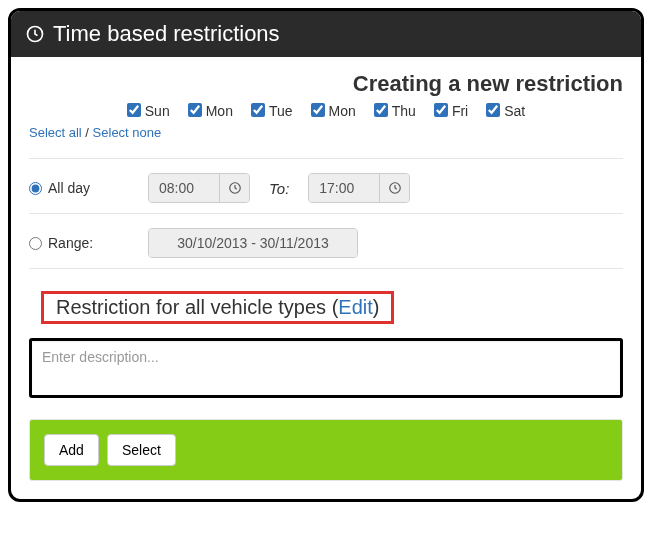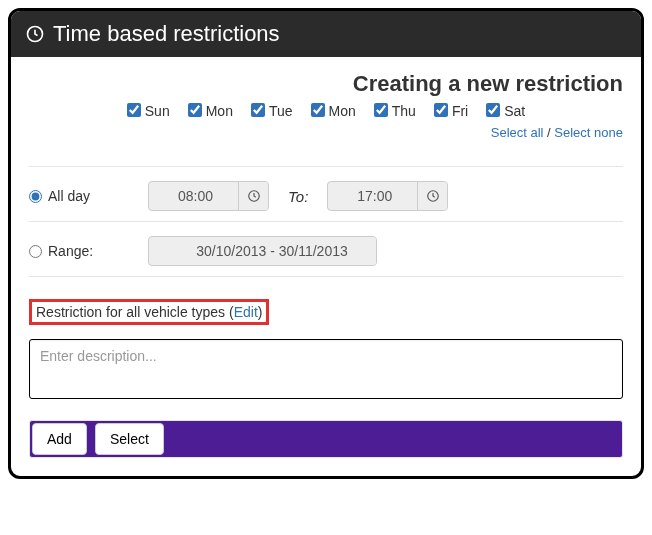--- a/index.html
+++ b/index.html
@@ -44,23 +44,23 @@
     margin-bottom: 6px;
   }
   .day {
     display: flex;
     align-items: flex-start;
     gap: 4px;
     font-size: 14px;
   }
   .day input[type=checkbox] { width: 14px; height: 14px; accent-color: #2f72b9; }
   .select-links {
-    text-align: right;
+    text-align: left;
     font-size: 13px;
-    margin-bottom: 26px;
+    margin-bottom: 18px;
     color: #333;
   }
   .select-links a { color: #2f72b9; text-decoration: none; cursor: pointer; }
   .divider { border: none; border-top: 1px solid #e5e5e5; margin: 8px 0 14px 0; }
   .row {
     display: flex;
     align-items: center;
     gap: 19px;
     margin-bottom: 10px;
   }
@@ -71,21 +71,20 @@
     min-width: 100px;
   }
   .radio-group input[type=radio] { accent-color: #2f72b9; }
   .time-input, .date-input {
     display: inline-flex;
     align-items: stretch;
     border: 1px solid #ccc;
     border-radius: 4px;
     background: #eee;
     overflow: hidden;
-    padding-left: 19px;
   }
   .time-input input, .date-input input {
     border: none;
     background: #eee;
     padding: 6px 10px;
     font-size: 14px;
     width: 70px;
     color: #555;
     outline: none;
   }
@@ -95,43 +94,43 @@
     background: #eee;
     display: flex;
     align-items: center;
     justify-content: center;
     width: 30px;
   }
   .to-label { font-size: 15px; font-style: italic; }
   .restriction-line {
     display: inline-block;
     border: 3px solid #e03131;
-    padding: 2px 4px;
-    margin: 8px 0 14px 0;
-    font-size: 14px;
+    padding: 2px 12px;
+    margin: 8px 0 14px 12px;
+    font-size: 20px;
   }
   .restriction-line a { color: #2f72b9; text-decoration: none; }
   .desc {
     width: 100%;
     min-height: 60px;
-    border: 1px solid #000000;
+    border: 3px solid #000000;
     border-radius: 3px;
     padding: 8px 10px;
     font-family: inherit;
     font-size: 14px;
     color: #555;
     resize: none;
     box-shadow: inset 0 1px 2px rgba(0,0,0,0.07);
   }
   .desc::placeholder { color: #999; }
   .footer {
-    background: #4c1d95;
+    background: #84cc16;
     border: 1px solid #e5e5e5;
     border-radius: 3px;
-    padding: 2px;
+    padding: 14px;
     margin-top: 18px;
     display: flex;
     gap: 8px;
   }
   .btn {
     background: #fff;
     border: 1px solid #ccc;
     border-radius: 4px;
     padding: 7px 14px;
     font-size: 14px;

